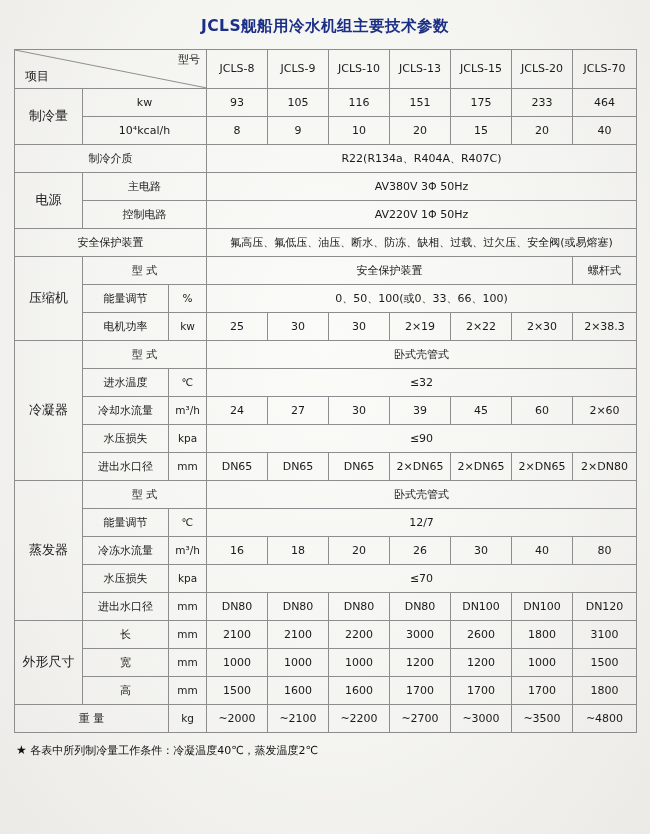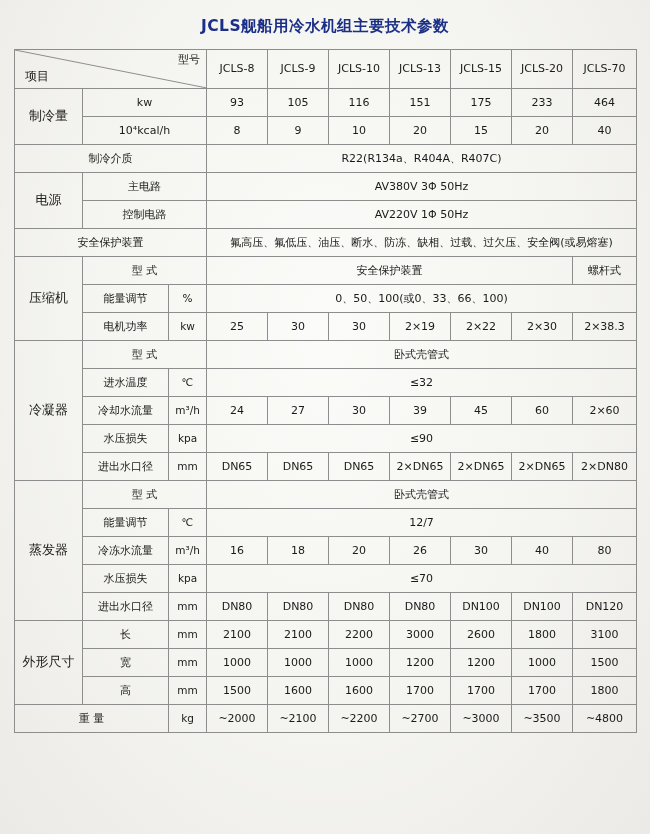--- a/index.html
+++ b/index.html
@@ -307,14 +307,18 @@
         <td>~2200</td>
         <td>~2700</td>
         <td>~3000</td>
         <td>~3500</td>
         <td>~4800</td>
       </tr>
 
     </tbody>
   </table>
 
+  <div class="footnote">
+    <span class="star">★</span>
+    <span>各表中所列制冷量工作条件：冷凝温度40℃，蒸发温度2℃</span>
+  </div>
 
 </div>
 
 </body></html>

